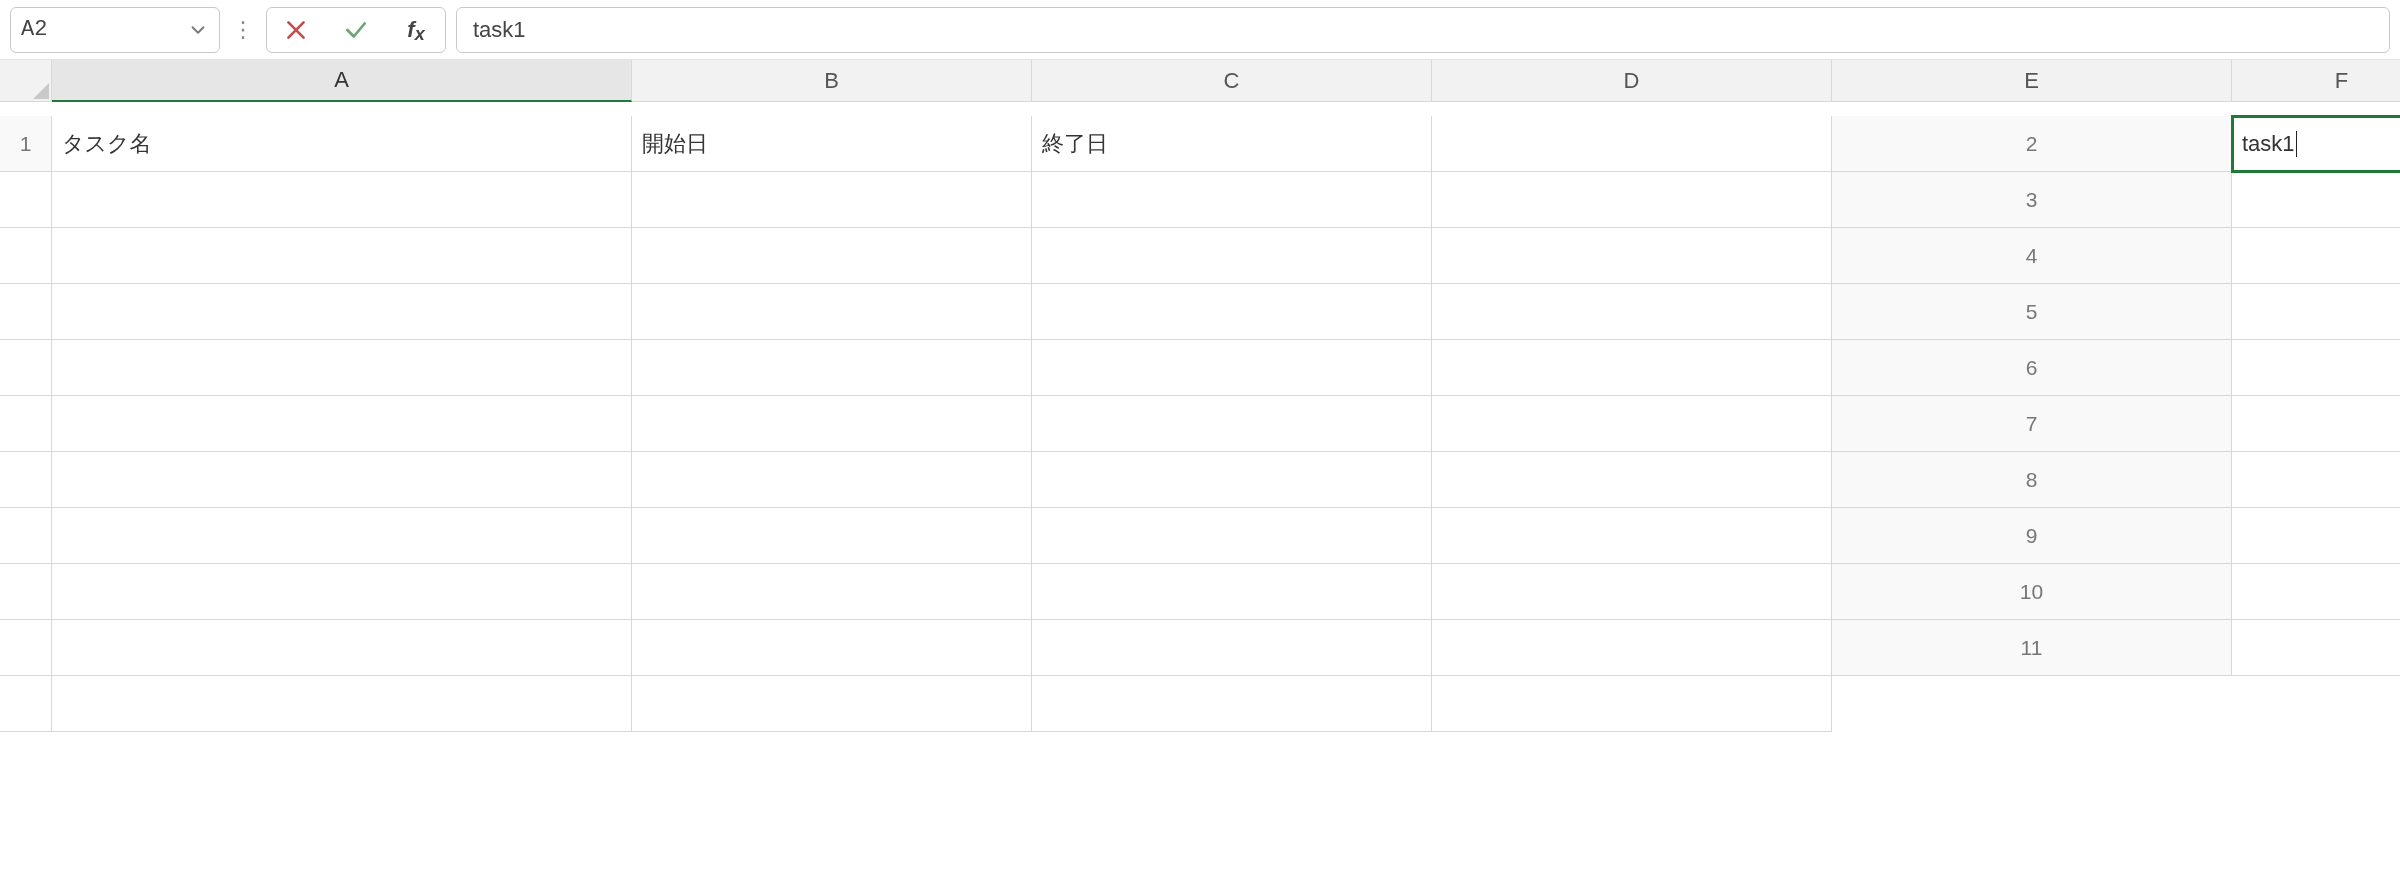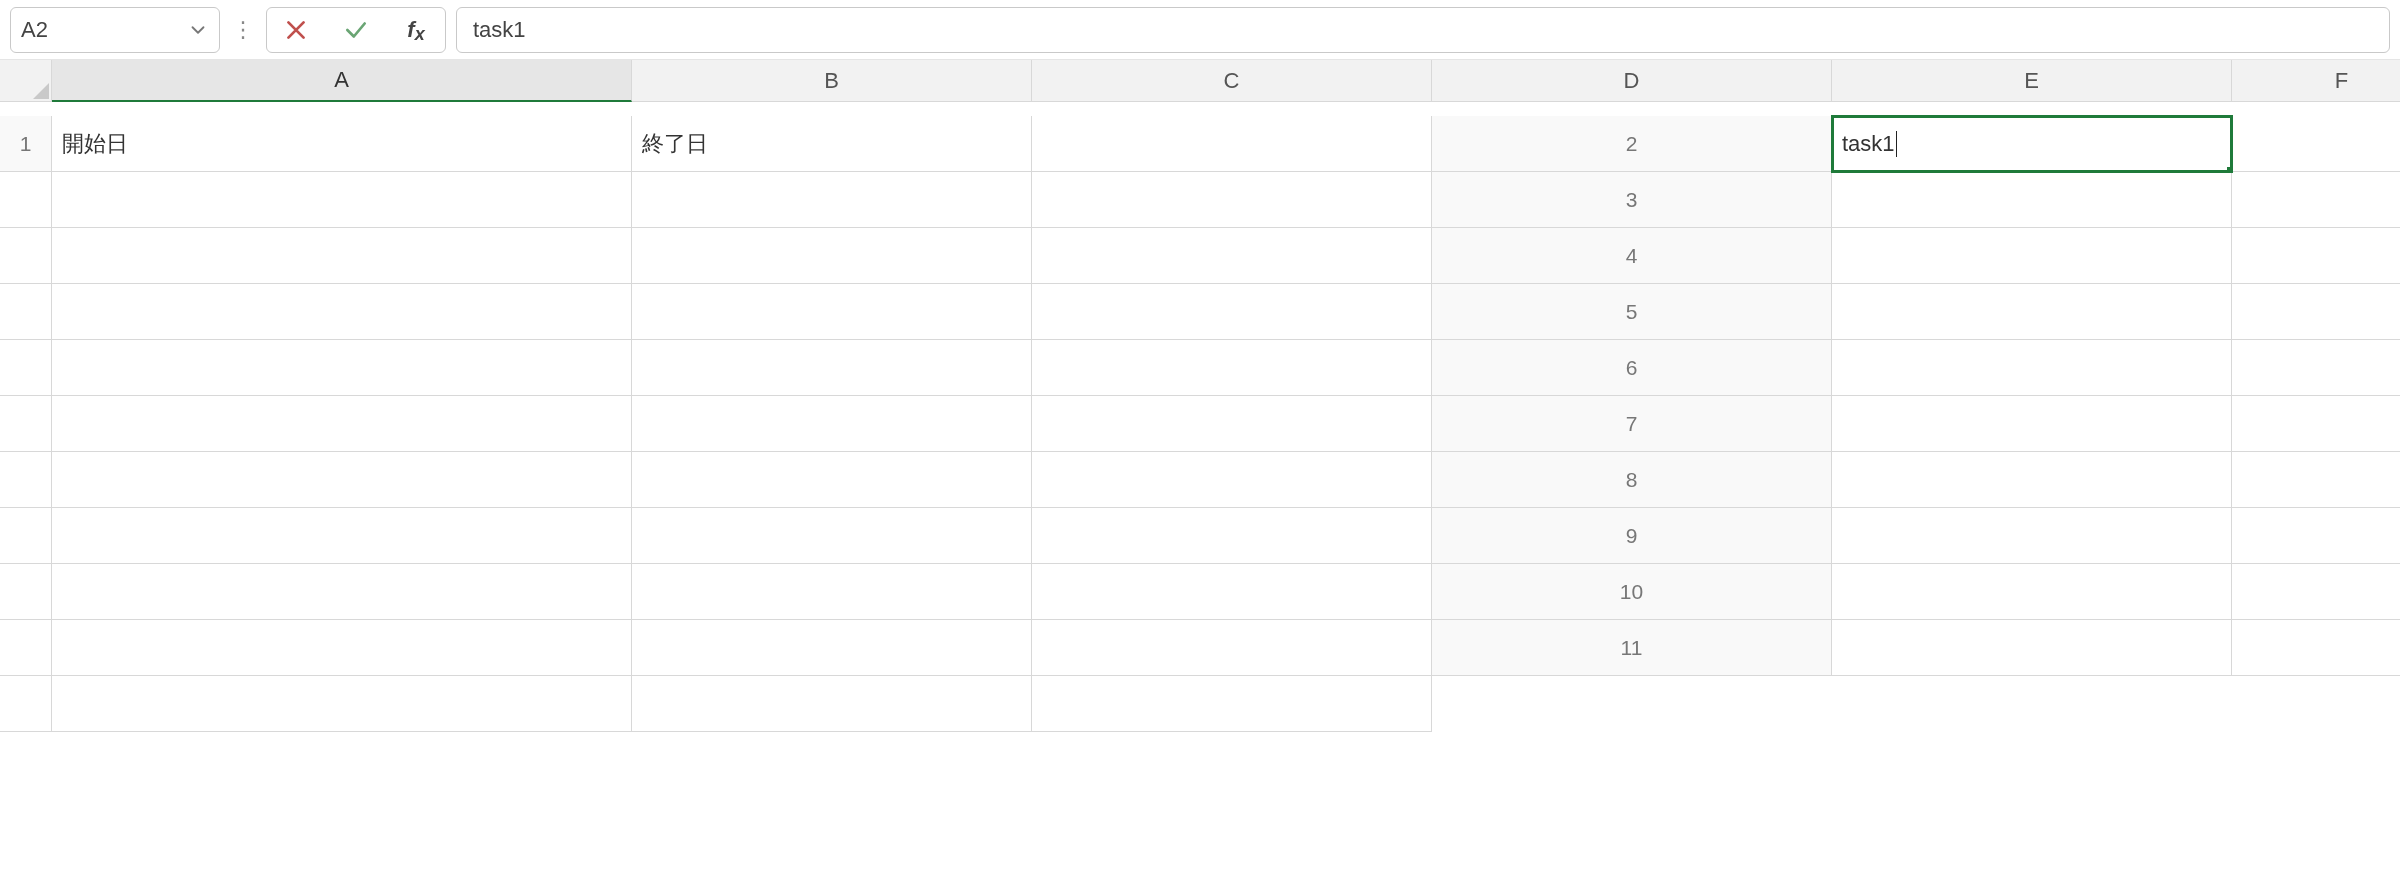--- a/index.html
+++ b/index.html
@@ -28,20 +28,21 @@
       height: 46px;
       border: 1px solid #c9c9c9;
       border-radius: 6px;
       padding: 0 10px;
       background: #fff;
     }
     .name-box-text {
       flex: 1;
       font-size: 22px;
       color: #444;
+      font-family: Liberation Mono, monospace;
     }
     .name-box .chev {
       color: #777;
     }
     .vdots {
       color: #888;
       font-size: 22px;
       padding: 0 2px;
     }
     .edit-btns {
@@ -209,20 +210,21 @@
 
   <div class="hdr corner row-hdr-line"></div>
   <div class="hdr col-A row-hdr-line">A</div>
   <div class="hdr row-hdr-line">B</div>
   <div class="hdr row-hdr-line">C</div>
   <div class="hdr row-hdr-line">D</div>
   <div class="hdr row-hdr-line">E</div>
   <div class="hdr row-hdr-line">F</div>
 
   <div class="rowhdr">1</div>
+  <div class="cell">タスク名</div>
   <div class="cell">開始日</div>
   <div class="cell">終了日</div>
   <div class="cell"></div>
 
   <div class="rowhdr">2</div>
   <div class="cell editing">
       <span>task1</span>
       <span class="caret"></span>
     </div>
   <div class="cell"></div>

